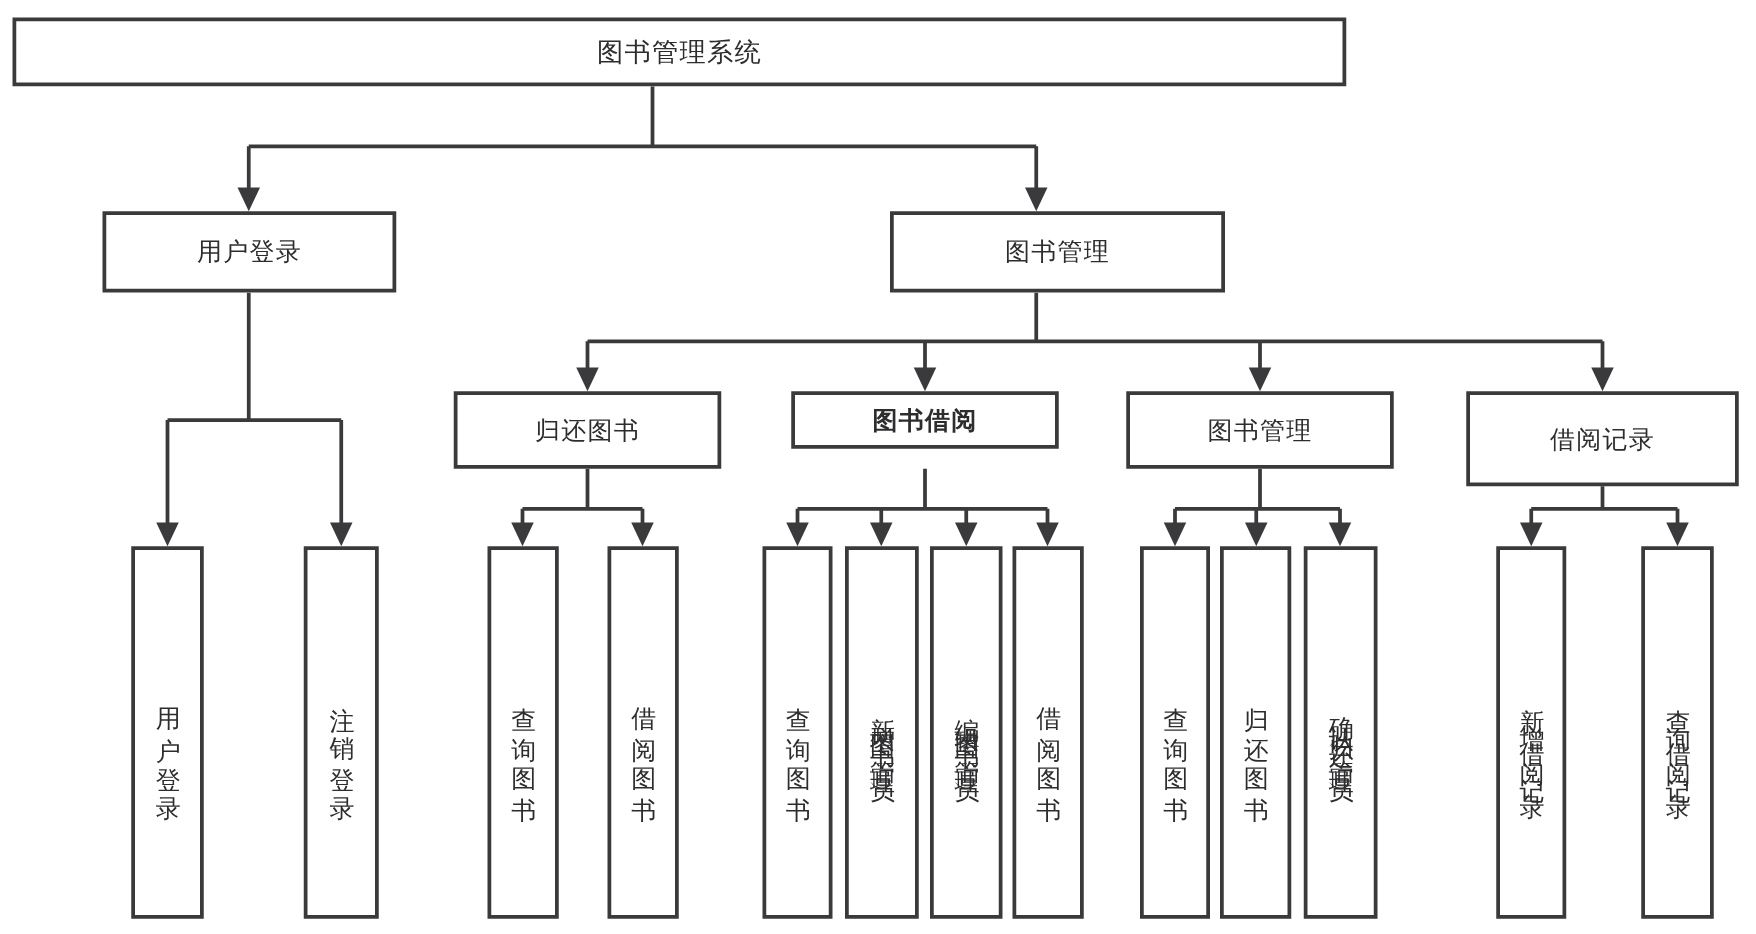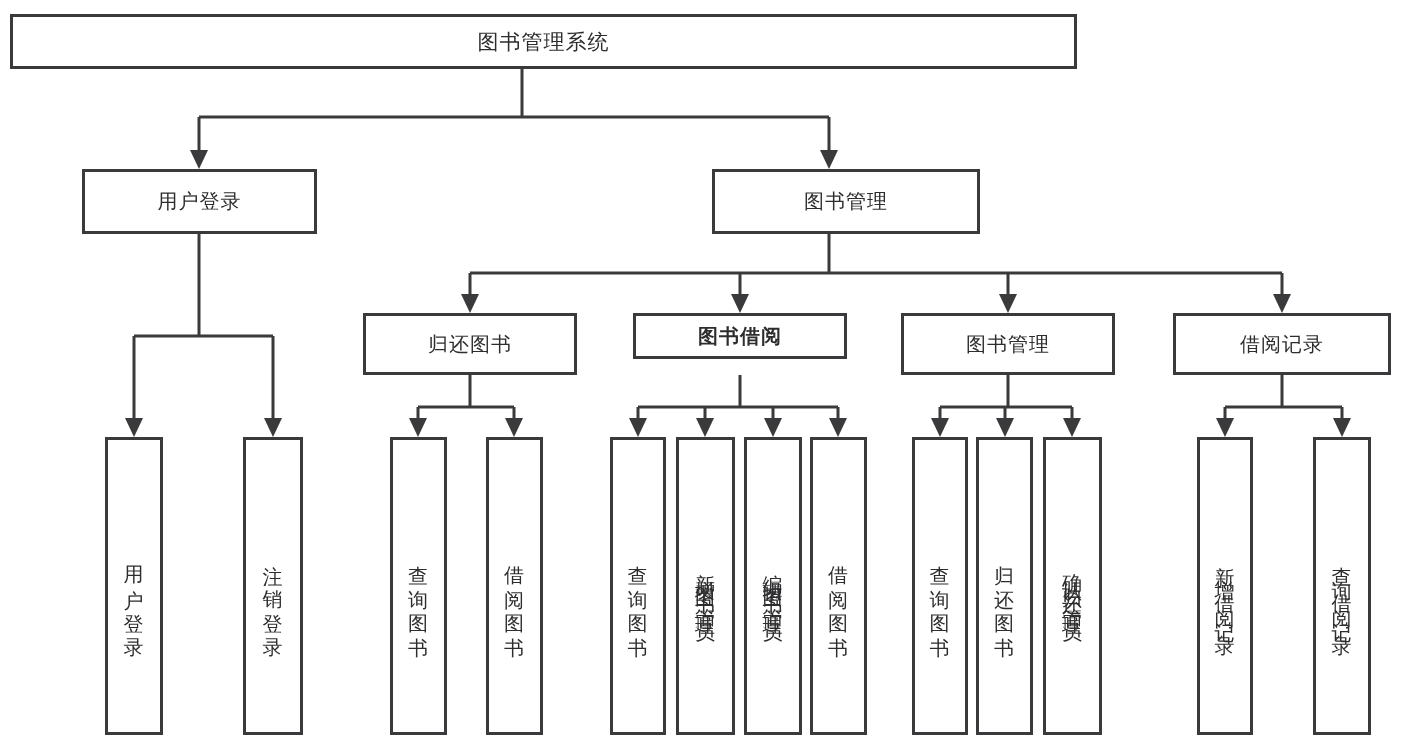--- a/index.html
+++ b/index.html
@@ -113,21 +113,21 @@
 
   <div class="box h-box" style="left:363px;top:313px;width:214px;height:62px;">
     <span>归还图书</span>
   </div>
   <div class="box h-box" style="left:633px;top:313px;width:214px;height:46px;font-weight:bold;">
     <span>图书借阅</span>
   </div>
   <div class="box h-box" style="left:901px;top:313px;width:214px;height:62px;">
     <span>图书管理</span>
   </div>
-  <div class="box h-box" style="left:1173px;top:313px;width:218px;height:62px;">
+  <div class="box h-box" style="left:1173px;top:313px;width:218px;height:76px;">
     <span>借阅记录</span>
   </div>
 
   <div class="box v-box ls-wide" style="left:105px;top:437px;width:58px;height:298px;">
     <span>用户登录</span>
   </div>
   <div class="box v-box ls-wide" style="left:243px;top:437px;width:60px;height:298px;">
     <span>注销登录</span>
   </div>
 

